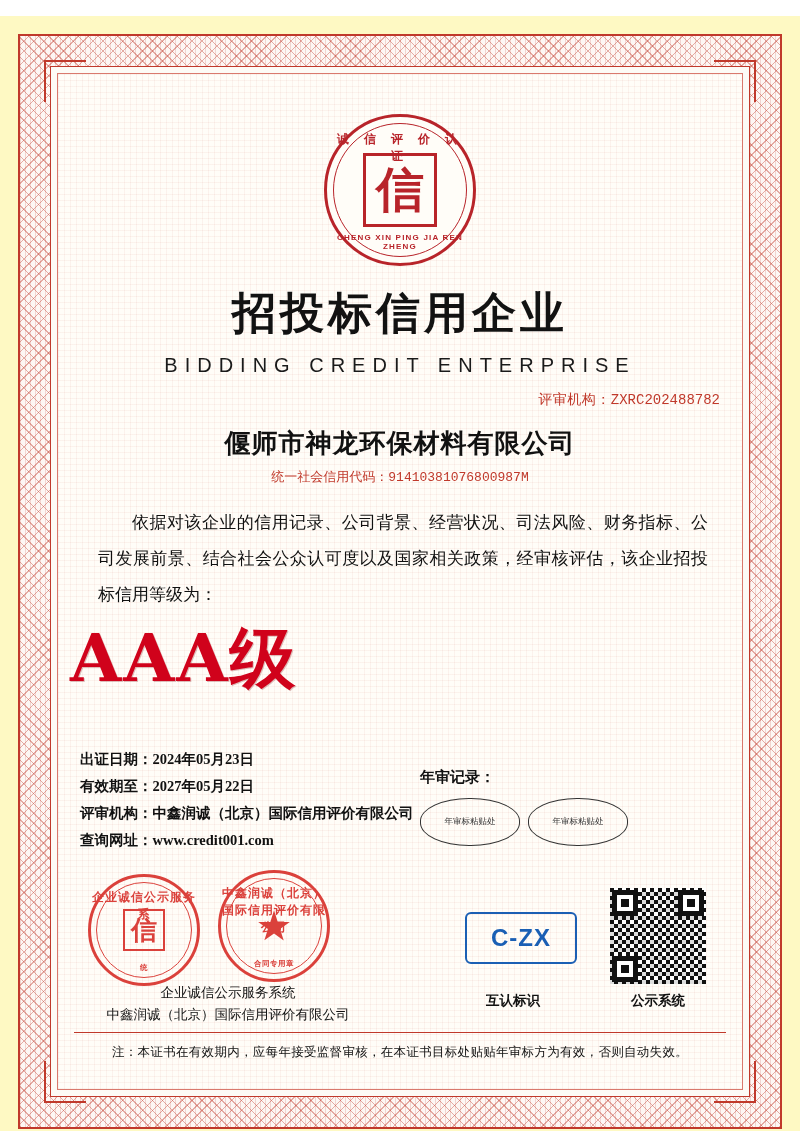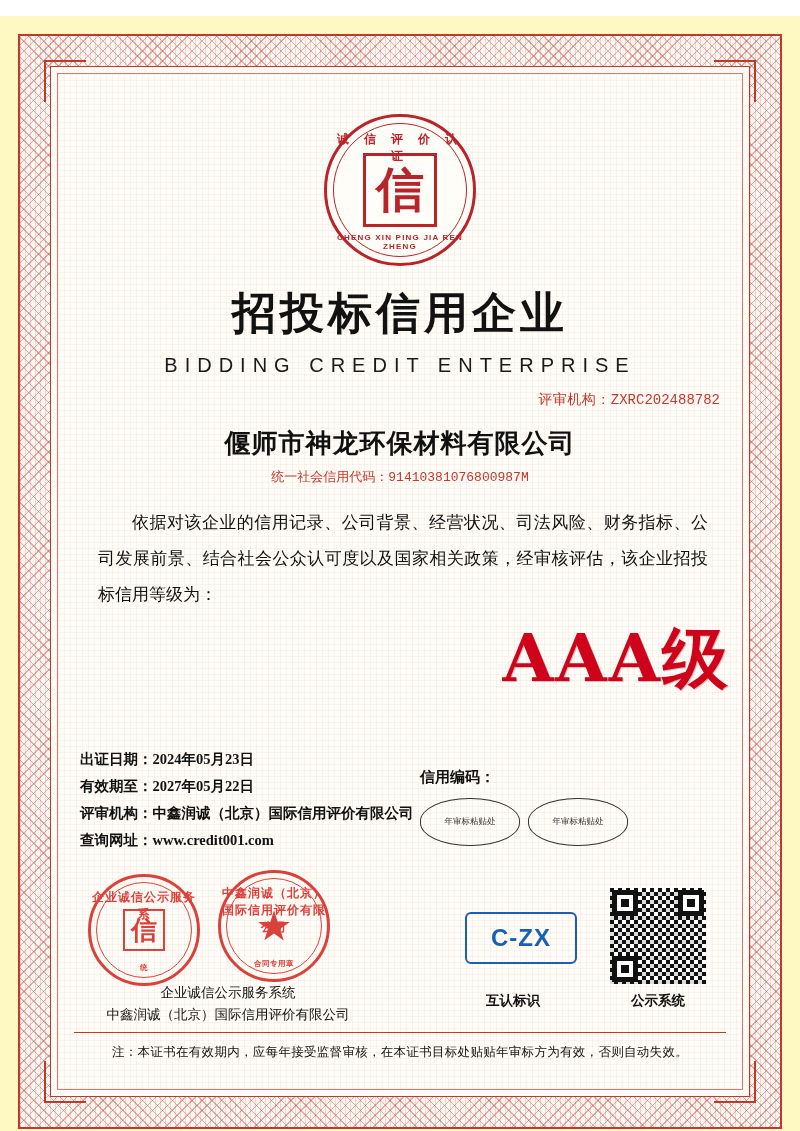--- a/index.html
+++ b/index.html
@@ -200,21 +200,21 @@
     color: #101010;
     text-align: justify;
     text-indent: 2em;
     font-family: "DejaVu Sans", "Liberation Sans", sans-serif;
   }
 
   .grade {
     position: absolute;
     top: 528px;
     left: 0; width: 100%;
-    text-align: right;
+    text-align: left;
     font-size: 66px;
     font-weight: bold;
     color: #d0021b;
     letter-spacing: 2px;
     font-family: "DejaVu Serif", "Liberation Serif", serif;
     text-shadow: 1px 1px 0 rgba(120,0,0,0.25);
   }
 
   
   .info {
@@ -464,21 +464,21 @@
         <span class="lbl">有效期至：</span><span class="val-mono">2027年05月22日</span>
       </div>
       <div class="row">
         <span class="lbl">评审机构：</span><span class="val">中鑫润诚（北京）国际信用评价有限公司</span>
       </div>
       <div class="row">
         <span class="lbl">查询网址：</span><span class="val-mono">www.credit001.com</span>
       </div>
     </div>
 
-    <div class="annual">信用编码：</div>
+    <div class="annual">年审记录：</div>
     <div class="annual-slots">
       <div class="slot">年审标粘贴处</div>
       <div class="slot">年审标粘贴处</div>
     </div>
 
     <div class="seals">
       <div class="seal s1">
         <div class="seal-arc top">企业诚信公示服务系</div>
         <div class="seal-core box">信</div>
         <div class="seal-arc bottom">统</div>

